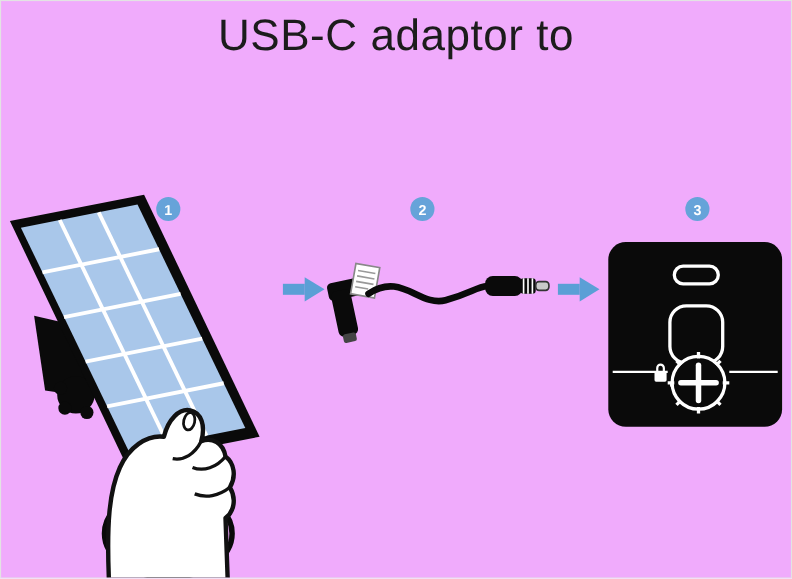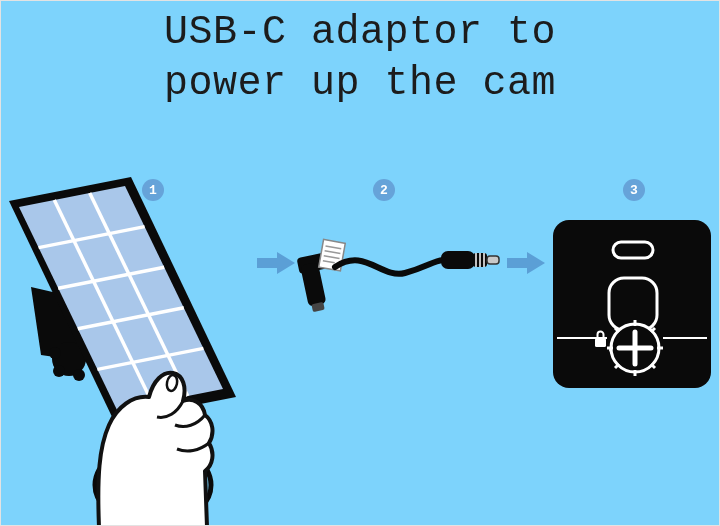--- a/index.html
+++ b/index.html
@@ -1,18 +1,18 @@
 <!DOCTYPE html>
 <html><head>
 <meta charset="utf-8">
 <style>
   html,body{margin:0;padding:0;background:#fff;}
   .page{
-    position:relative;width:720px;height:526px;background:#7dd3fc;
-    font-family:Liberation Mono, monospace;overflow:hidden;
+    position:relative;width:720px;height:526px;background:#f0abfc;
+    font-family:Liberation Sans, sans-serif;overflow:hidden;
     border:1px solid #e3e3e3;box-sizing:border-box;
   }
   .title{
     position:absolute;top:6px;left:0;width:100%;
     text-align:center;color:#1c1c1c;font-size:40px;line-height:1.28;
     font-weight:400;letter-spacing:0.5px;
   }
   .step-badge{
     position:absolute;width:22px;height:22px;border-radius:50%;
     background:#66a3d9;color:#ffffff;font-size:13px;font-weight:bold;
@@ -29,21 +29,20 @@
   .camera-scene{position:absolute;left:548px;top:215px;width:170px;height:180px;}
   svg{display:block;}
 </style>
 </head>
 <body>
 
 <div class="page">
 
   <div class="title">
     <div>USB-C adaptor to</div>
-    <div>power up the cam</div>
   </div>
 
   <div class="step-badge badge-1">
     <span>1</span>
   </div>
   <div class="step-badge badge-2">
     <span>2</span>
   </div>
   <div class="step-badge badge-3">
     <span>3</span>

